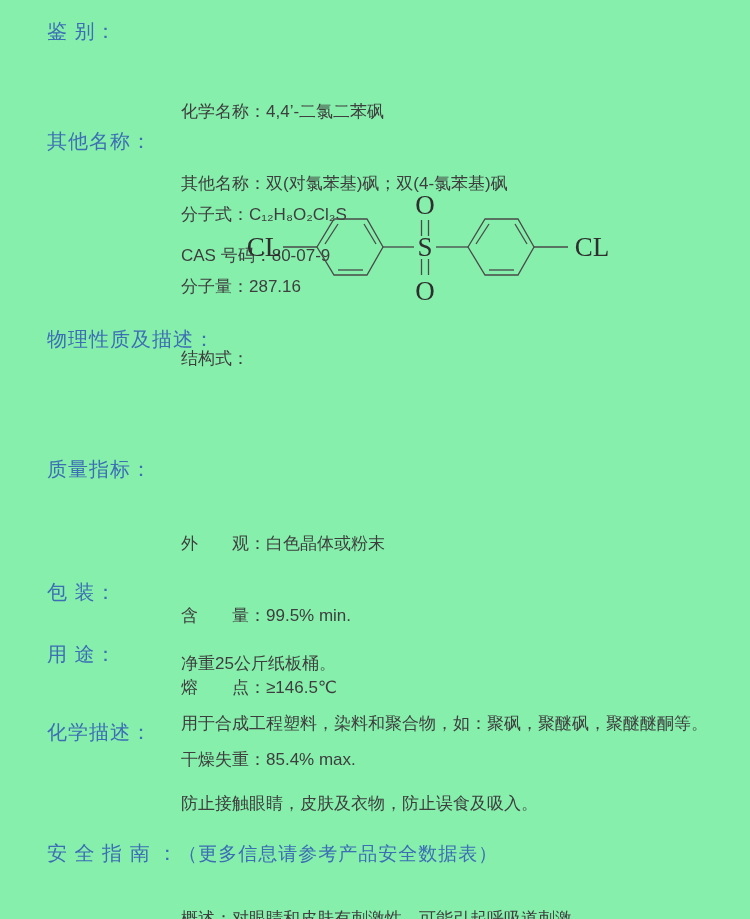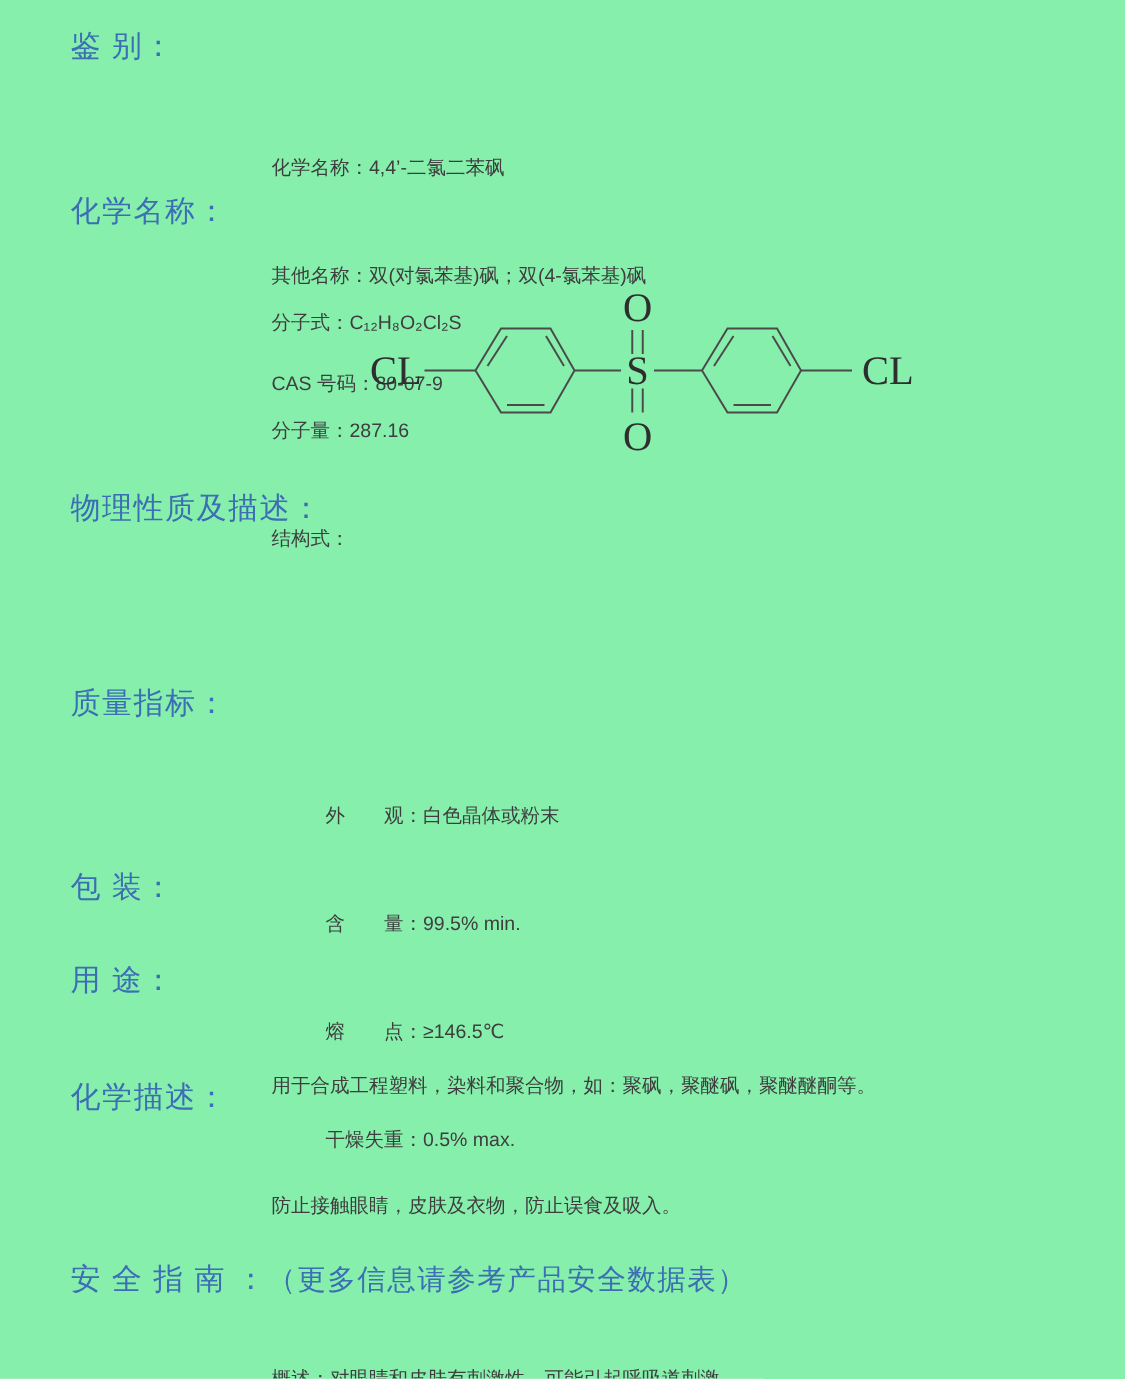--- a/index.html
+++ b/index.html
@@ -25,37 +25,37 @@
     left: 47px;
     color: #3c6eb4;
     font-size: 20px;
     line-height: 26px;
     letter-spacing: 1px;
     white-space: nowrap;
   }
   .body-block {
     position: absolute;
     left: 181px;
-    font-size: 13px;
+    font-size: 17px;
     line-height: 24px;
     color: #3e3e3e;
     white-space: pre-wrap;
   }
   .body-block .line { white-space: pre-wrap; }
 
   
   #h-ident   { top: 18px; }
   #b-ident   { top: 52px; }
   #h-chem    { top: 128px; }
   #b-chem    { top: 155px; }
   #structure { position: absolute; left: 230px; top: 192px; }
   #h-phys    { top: 326px; }
   #b-phys    { top: 362px; }
   #h-qual    { top: 456px; }
-  #b-qual    { top: 484px; margin-left: 36px; }
+  #b-qual    { top: 484px; }
   #h-pack    { top: 579px; }
   #b-pack    { top: 604px; }
   #h-usage   { top: 641px; }
   #b-usage   { top: 664px; }
   #h-handle  { top: 719px; }
   #b-handle  { top: 744px; }
   #h-safety  { top: 840px; display: flex; align-items: baseline; }
   #b-safety  { top: 864px; line-height: 22px; }
 
   #h-safety .note {
@@ -78,21 +78,21 @@
 
 <div class="page">
 
   <div class="sec-heading" id="h-ident">鉴 别：</div>
   <div class="body-block" id="b-ident">
     <div class="line">化学名称：4,4’-二氯二苯砜</div>
     <div class="line">其他名称：双(对氯苯基)砜；双(4-氯苯基)砜</div>
     <div class="line">CAS 号码：80-07-9</div>
   </div>
 
-  <div class="sec-heading" id="h-chem">化学名称：</div>
+  <div class="sec-heading" id="h-chem">其他名称：</div>
   <div class="body-block" id="b-chem">
     <div class="line">分子式：C₁₂H₈O₂Cl₂S</div>
     <div class="line">分子量：287.16</div>
     <div class="line">结构式：</div>
   </div>
 
   <svg id="structure" width="420" height="114" viewBox="0 0 420 114">
 
     <text class="formula-text" x="34" y="64" text-anchor="middle">CL</text>
     <line class="formula-line" x1="53" y1="55" x2="87" y2="55"></line>
@@ -123,24 +123,27 @@
     <text class="formula-text" x="362" y="64" text-anchor="middle">CL</text>
   </svg>
 
   <div class="sec-heading" id="h-phys">物理性质及描述：</div>
 
   <div class="sec-heading" id="h-qual">质量指标：</div>
   <div class="body-block" id="b-qual">
     <div class="line">外　　观：白色晶体或粉末</div>
     <div class="line">含　　量：99.5% min.</div>
     <div class="line">熔　　点：≥146.5℃</div>
-    <div class="line">干燥失重：0.5% max.</div>
+    <div class="line">干燥失重：85.4% max.</div>
   </div>
 
   <div class="sec-heading" id="h-pack">包 装：</div>
+  <div class="body-block" id="b-pack">
+    <div class="line">净重25公斤纸板桶。</div>
+  </div>
 
   <div class="sec-heading" id="h-usage">用 途：</div>
   <div class="body-block" id="b-usage">
     <div class="line">用于合成工程塑料，染料和聚合物，如：聚砜，聚醚砜，聚醚醚酮等。</div>
   </div>
 
   <div class="sec-heading" id="h-handle">化学描述：</div>
   <div class="body-block" id="b-handle">
     <div class="line">防止接触眼睛，皮肤及衣物，防止误食及吸入。</div>
     

